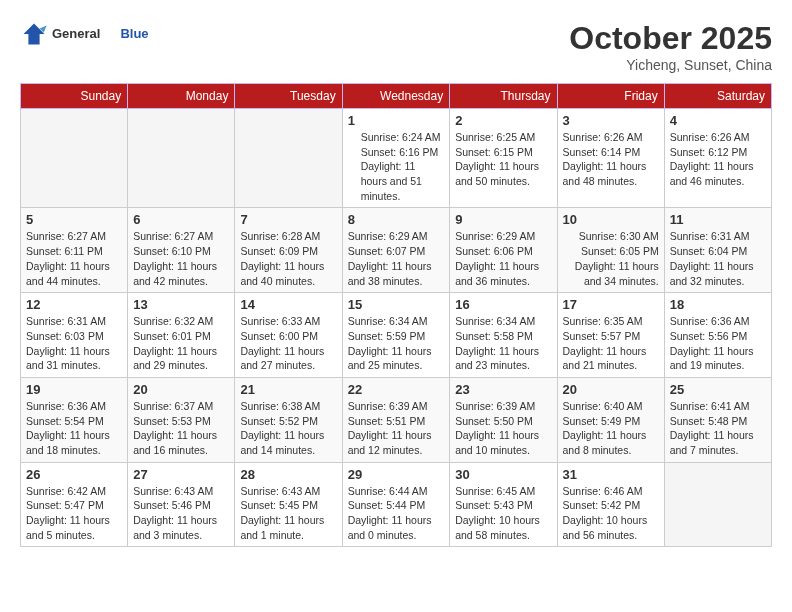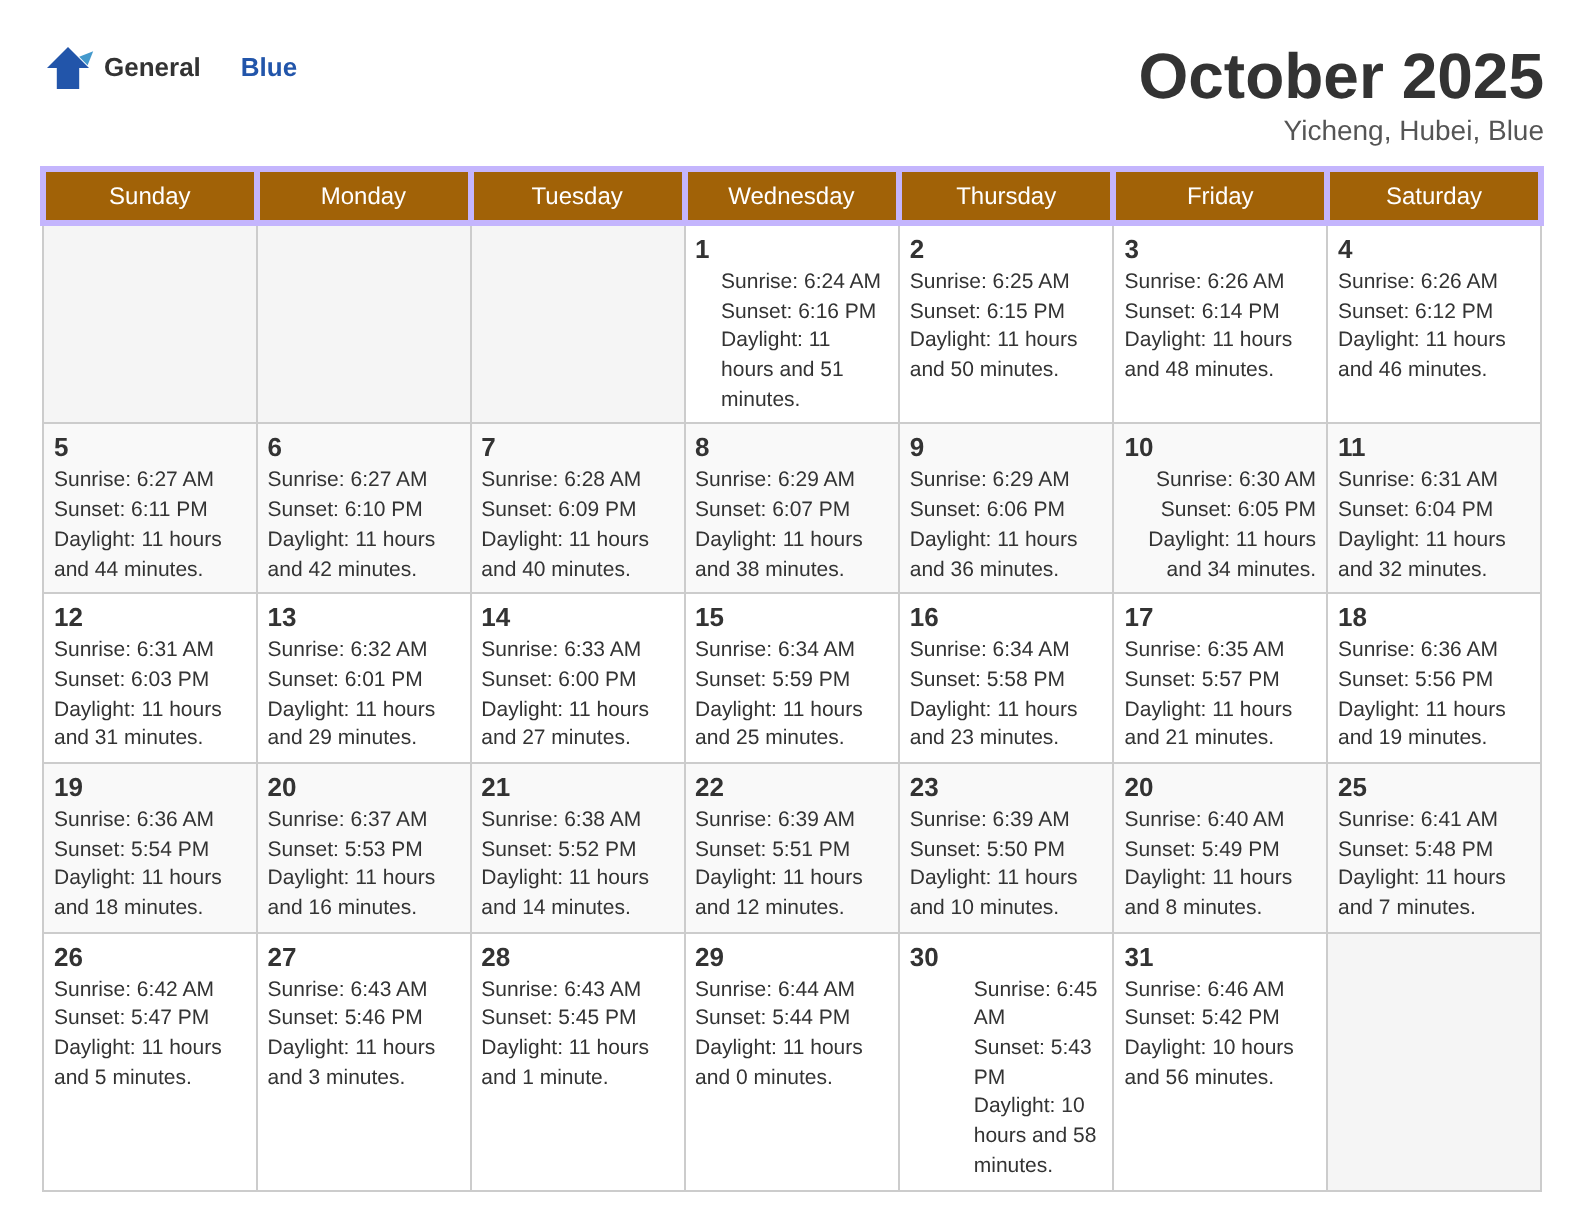--- a/index.html
+++ b/index.html
@@ -45,27 +45,27 @@
     .location {
       font-size: 14px;
       color: #555;
     }
     .calendar {
       width: 100%;
       border-collapse: collapse;
       font-size: 11px;
     }
     .calendar th {
-      background-color: #a16207;
+      background-color: #b91c1c;
       color: #fff;
-      text-align: center;
+      text-align: right;
       padding: 5px 6px;
       font-size: 12px;
       font-weight: normal;
-      border: 3px solid #c4b5fd;
+      border: 1px solid #c4b5fd;
     }
     .calendar td {
       border: 1px solid #ccc;
       vertical-align: top;
       padding: 4px 5px;
       width: 108px;
       min-height: 80px;
       background: #fff;
     }
     .calendar td.empty {
@@ -98,21 +98,21 @@
       <polygon points="20,5 35,20 28,20 28,35 12,35 12,20 5,20" fill="#2255aa"></polygon>
       <polygon points="28,12 38,8 34,18" fill="#4499cc"></polygon>
     </svg>
     <div class="logo-text">
       <span class="logo-general">General</span>
       <span class="logo-blue">Blue</span>
     </div>
   </div>
   <div class="title-block">
     <div class="month-title">October 2025</div>
-    <div class="location">Yicheng, Hubei, Blue</div>
+    <div class="location">Yicheng, Sunset, China</div>
   </div>
 </div>
 
 <table class="calendar">
   <thead>
     <tr>
     <th>Sunday</th>
         <th>Monday</th>
         <th>Tuesday</th>
         <th>Wednesday</th>
@@ -303,21 +303,21 @@
 Daylight: 11 hours and 1 minute.</div>
         </td>
         <td>
           <div class="day-number">29</div>
           <div class="day-info" style="white-space: pre-line;">Sunrise: 6:44 AM
 Sunset: 5:44 PM
 Daylight: 11 hours and 0 minutes.</div>
         </td>
         <td>
           <div class="day-number">30</div>
-          <div class="day-info" style="white-space: pre-line; margin-left: 32px;">Sunrise: 6:45 AM
+          <div class="day-info" style="white-space: pre-line;">Sunrise: 6:45 AM
 Sunset: 5:43 PM
 Daylight: 10 hours and 58 minutes.</div>
         </td>
         <td>
           <div class="day-number">31</div>
           <div class="day-info" style="white-space: pre-line;">Sunrise: 6:46 AM
 Sunset: 5:42 PM
 Daylight: 10 hours and 56 minutes.</div>
         </td>
         <td class="empty"></td>

